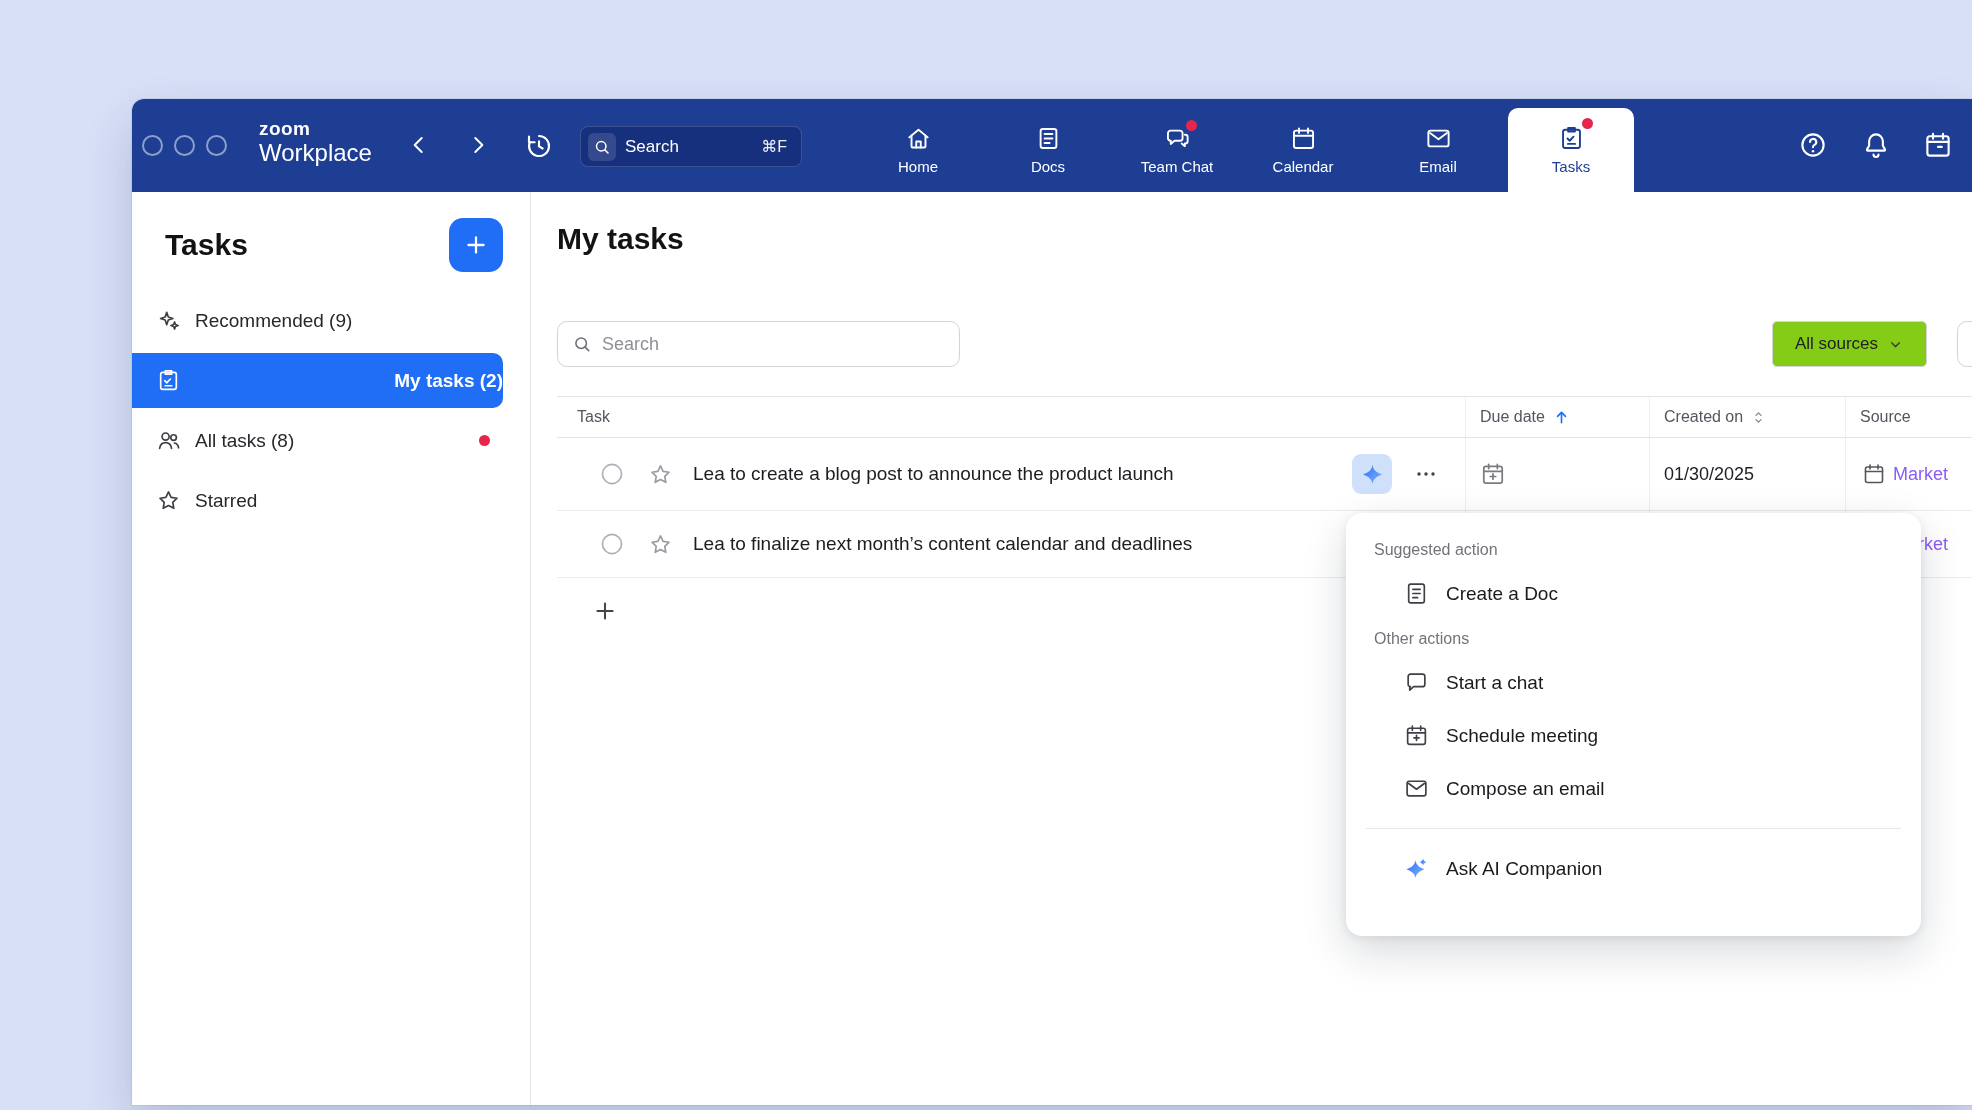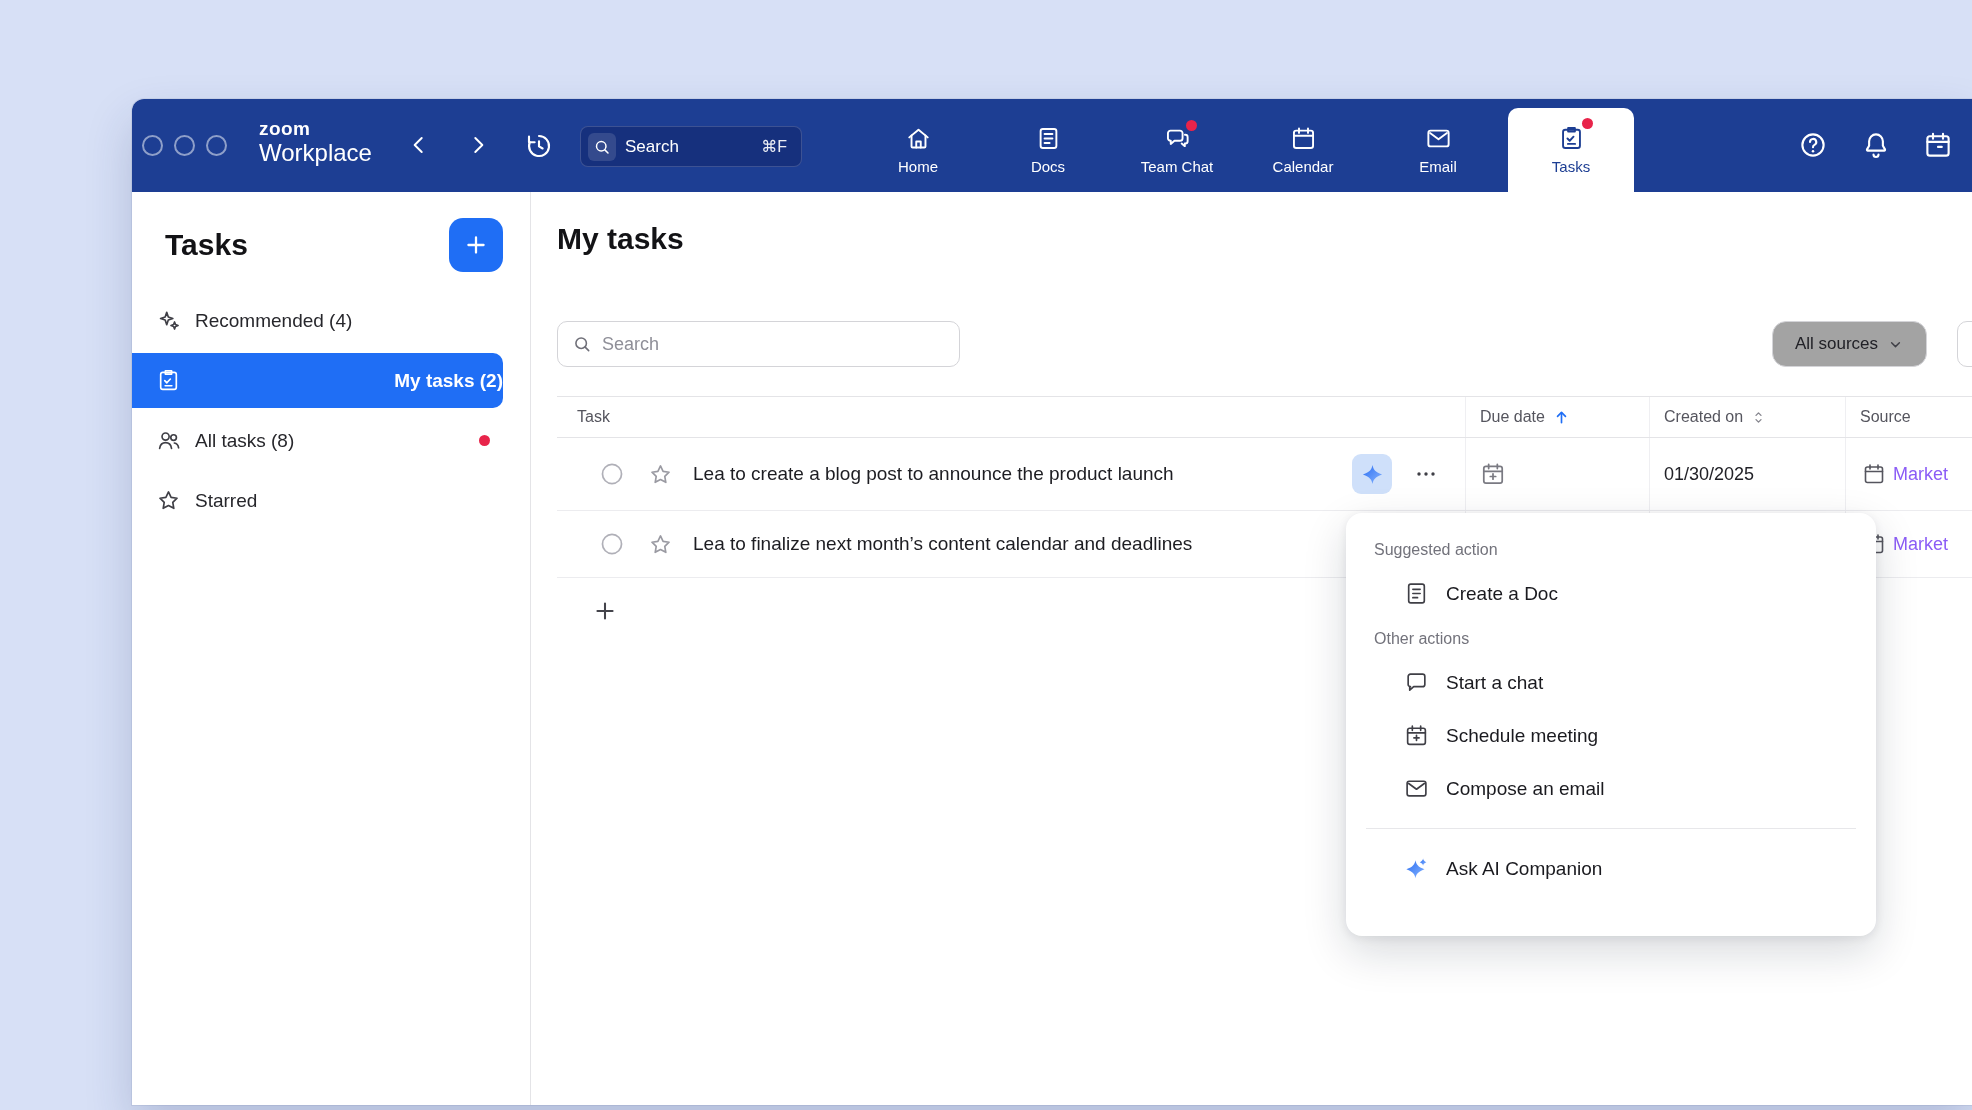--- a/index.html
+++ b/index.html
@@ -79,21 +79,21 @@
 
   
   .main { position:absolute; left:399px; top:93px; right:0; bottom:0; background:#fff; }
   .main-title { position:absolute; left:26px; top:30px; font-size:30px; font-weight:700; color:#131316; }
   .main-search { position:absolute; left:26px; top:129px; width:403px; height:46px;
     border:1px solid #d4d4d8; border-radius:10px; display:flex; align-items:center; gap:10px; padding:0 14px; }
   .main-search svg { width:20px; height:20px; color:#6f6f78; flex:none; }
   .main-search input { flex:1; border:none; outline:none; background:transparent; font-family:inherit; font-size:18px; color:#212127; }
   .main-search input::placeholder { color:#8f8f98; }
   .sources-btn { position:absolute; left:1241px; top:129px; width:155px; height:46px;
-    background:#a3a3a3; border:1px solid #d4d4d8; border-radius:14px;
+    background:#84cc16; border:1px solid #d4d4d8; border-radius:5px;
     display:flex; align-items:center; justify-content:center; gap:9px;
     font-family:inherit; font-size:17px; font-weight:500; color:#212127; cursor:pointer;text-align:center; }
   .sources-btn svg { width:17px; height:17px; color:#3f3f46; }
   .extra-btn { position:absolute; left:1426px; top:129px; width:70px; height:46px;
     background:#fff; border:1px solid #d4d4d8; border-radius:10px; cursor:pointer; }
 
   
   .table { position:absolute; left:26px; top:204px; right:0; }
   .t-header, .t-row { display:grid; grid-template-columns:908px 184px 196px 1fr; align-items:center; }
   .t-header { height:42px; border-top:1px solid #e4e4e7; border-bottom:1px solid #e4e4e7;
@@ -119,21 +119,21 @@
   .more-btn svg { width:24px; height:24px; }
   .cell-due { padding-left:14px !important; }
   .cell-due svg { width:26px; height:26px; color:#7a7a82; cursor:pointer; }
   .cell-created { font-size:18px; color:#212127; }
   .cell-source { padding-left:16px !important; white-space:nowrap; font-size:18px; color:#8b5cf6; }
   .cell-source svg { width:24px; height:24px; color:#55555e; flex:none; }
   .add-row { height:66px; display:flex; align-items:center; padding-left:35px; }
   .add-row svg { width:26px; height:26px; color:#44444b; cursor:pointer; }
 
   
-  .popup { position:absolute; left:1214px; top:414px; width:530px; height:423px; z-index:50;
+  .popup { position:absolute; left:1214px; top:414px; width:575px; height:423px; z-index:50;
     background:#fff; border-radius:16px;
     box-shadow:0 16px 44px rgba(15,23,42,.16), 0 2px 10px rgba(15,23,42,.08);
     padding-top:18px; }
   .plabel { padding:10px 28px 8px; font-size:16px; color:#72727b; }
   .pitem { height:53px; display:flex; align-items:center; gap:17px; padding:0 28px;
     font-size:19px; color:#1a1a1f; cursor:pointer;margin-left:30px; }
   .pitem svg { width:25px; height:25px; color:#3f3f46; flex:none; }
   .pdivider { height:1px; background:#e7e7ea; margin:13px 20px; }
 </style>
 </head>
@@ -269,21 +269,21 @@
             <path d="M12 5v14M5 12h14"></path>
           </svg>
       </button>
     </div>
     <div class="sidebar-list">
       <div class="side-item">
         <svg viewBox="0 0 24 24" fill="none" stroke="currentColor" stroke-width="1.6" stroke-linejoin="round">
             <path d="M10.3 4.2 11.8 8.6 16.2 10.1 11.8 11.6 10.3 16 8.8 11.6 4.4 10.1 8.8 8.6z"></path>
             <path d="m17.8 13.4.9 2.5 2.5.9-2.5.9-.9 2.5-.9-2.5-2.5-.9 2.5-.9z"></path>
           </svg>
-        <span>Recommended (4)</span>
+        <span>Recommended (9)</span>
       </div>
       <div class="side-item selected">
         <svg viewBox="0 0 24 24" fill="none" stroke="currentColor" stroke-width="1.6" stroke-linecap="round" stroke-linejoin="round">
             <rect x="4.5" y="4.2" width="15" height="16.3" rx="2"></rect>
             <path d="M9 2.6h6v3.2H9z"></path>
             <path d="m8.4 12.2 2 2 3.4-3.6"></path>
             <path d="M8.8 17h6.4"></path>
           </svg>
         <span>My tasks (2)</span>
       </div>

